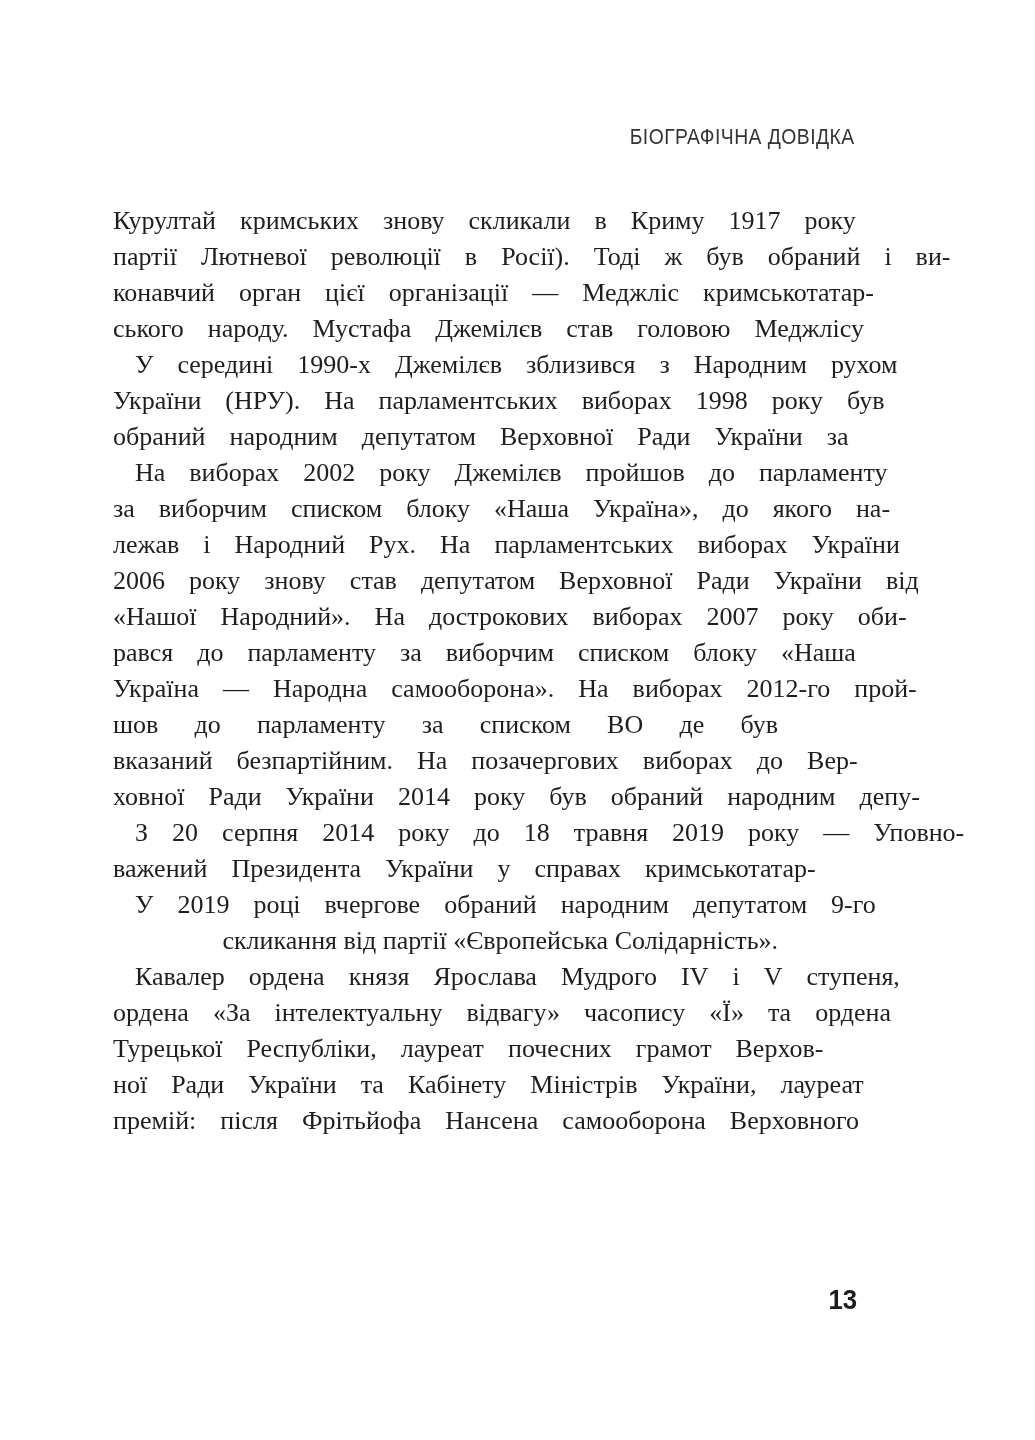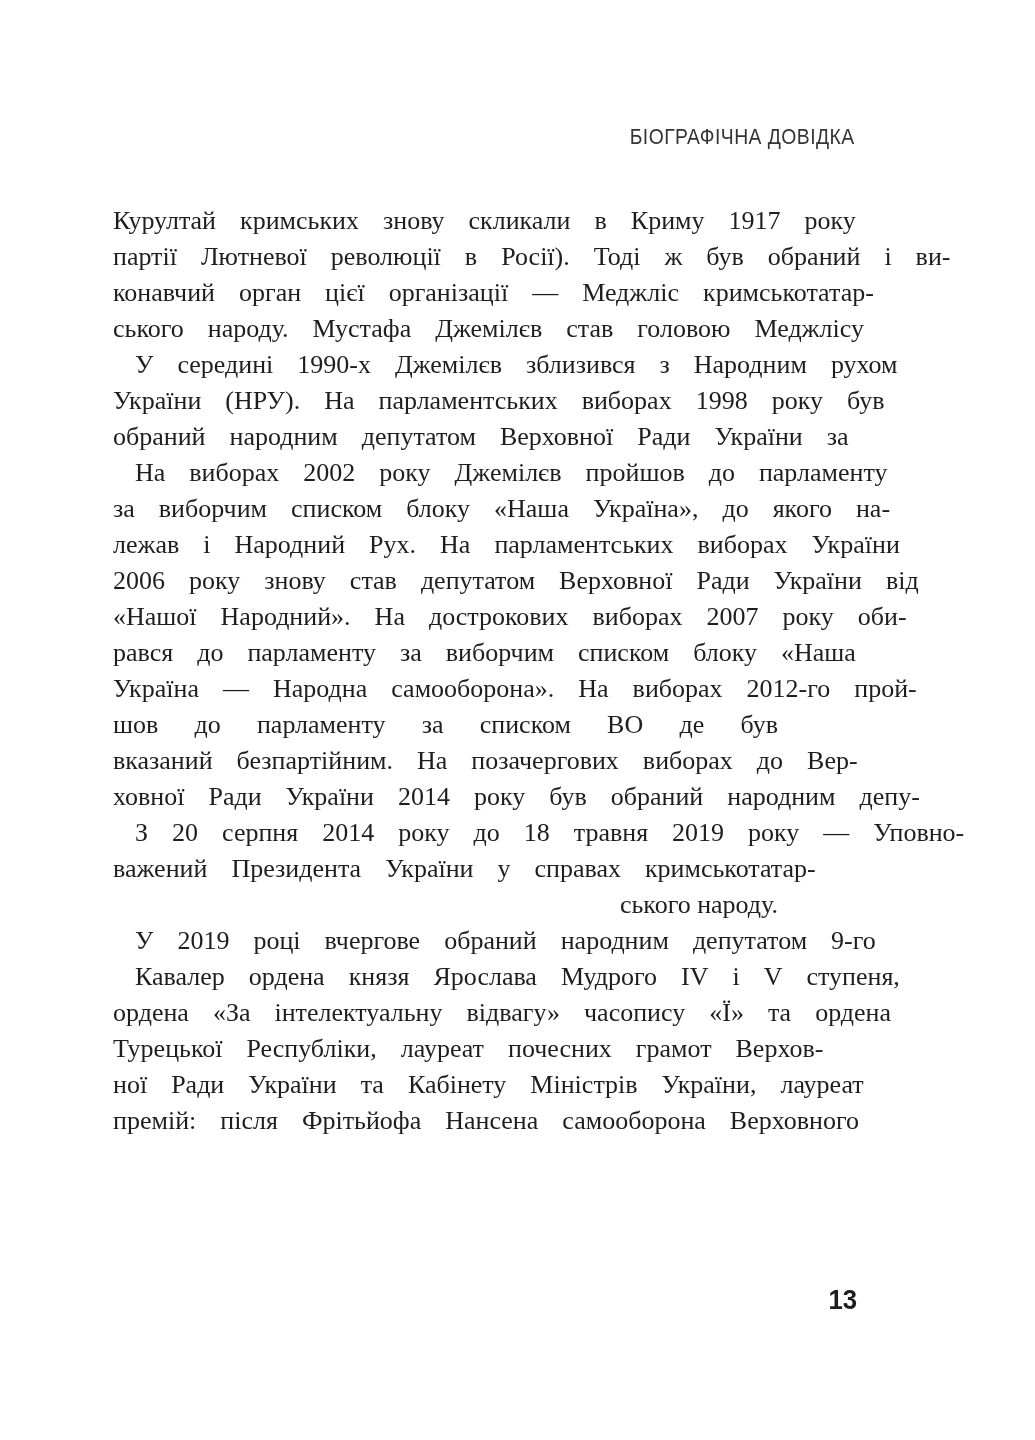--- a/index.html
+++ b/index.html
@@ -261,31 +261,31 @@
         <span>Уповно-</span>
       </div>
       <div class="line justify">
         <span>важений</span>
         <span>Президента</span>
         <span>України</span>
         <span>у</span>
         <span>справах</span>
         <span>кримськотатар-</span>
       </div>
-      <div class="line">ського народу.</div>
       <div class="line indent justify">
         <span>У</span>
         <span>2019</span>
         <span>році</span>
         <span>вчергове</span>
         <span>обраний</span>
         <span>народним</span>
         <span>депутатом</span>
         <span>9-го</span>
       </div>
+      <div class="line">скликання від партії «Європейська Солідарність».</div>
       <div class="line indent justify">
         <span>Кавалер</span>
         <span>ордена</span>
         <span>князя</span>
         <span>Ярослава</span>
         <span>Мудрого</span>
         <span>IV</span>
         <span>і</span>
         <span>V</span>
         <span>ступеня,</span>

